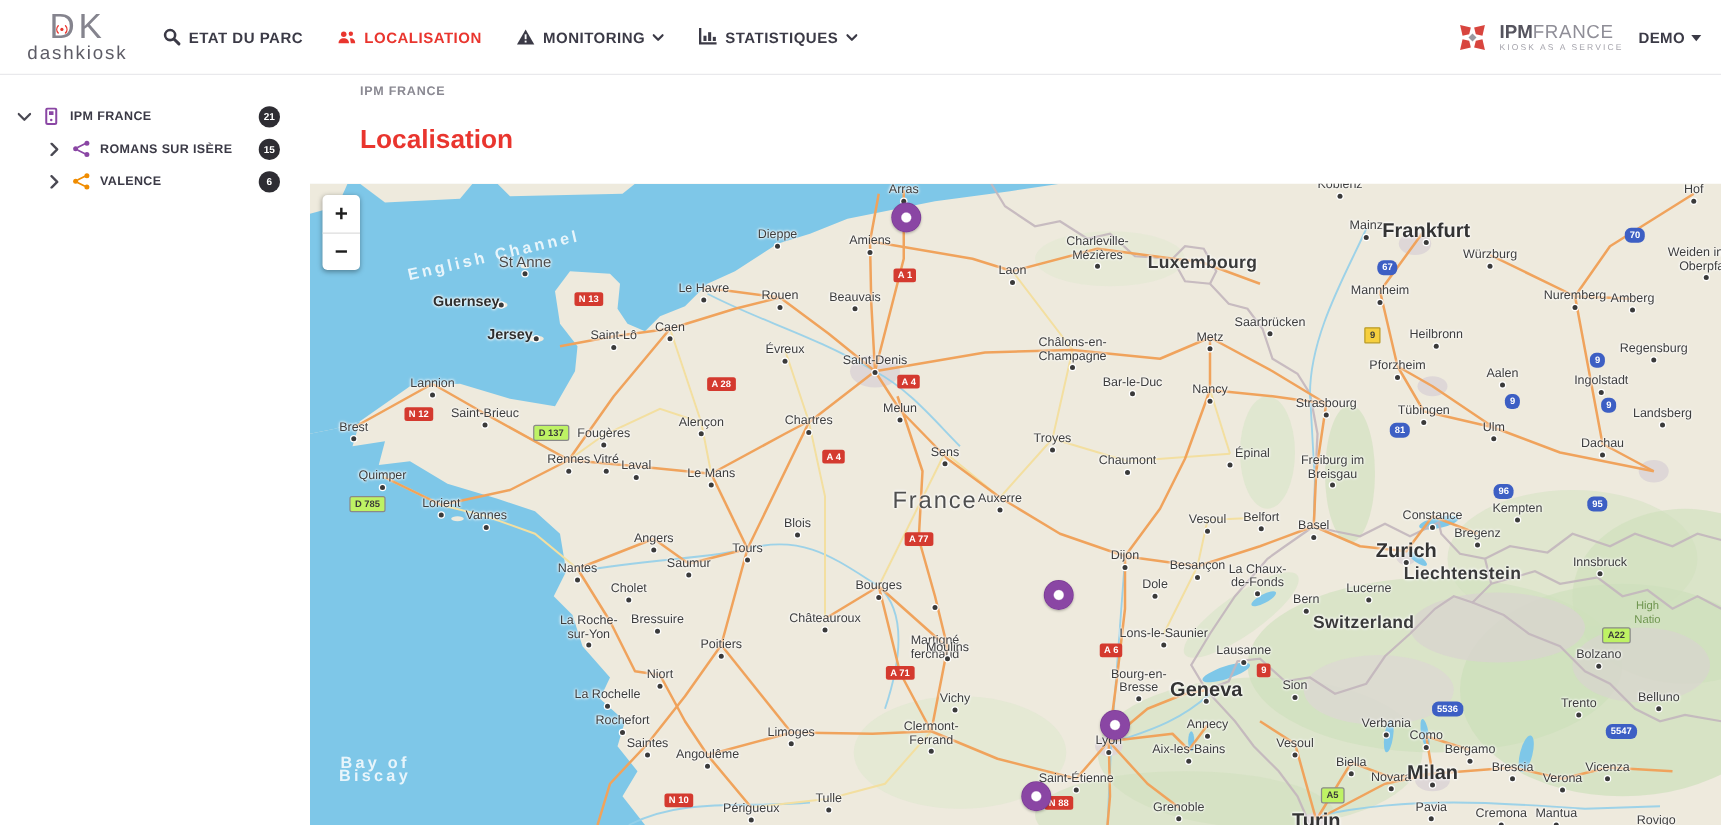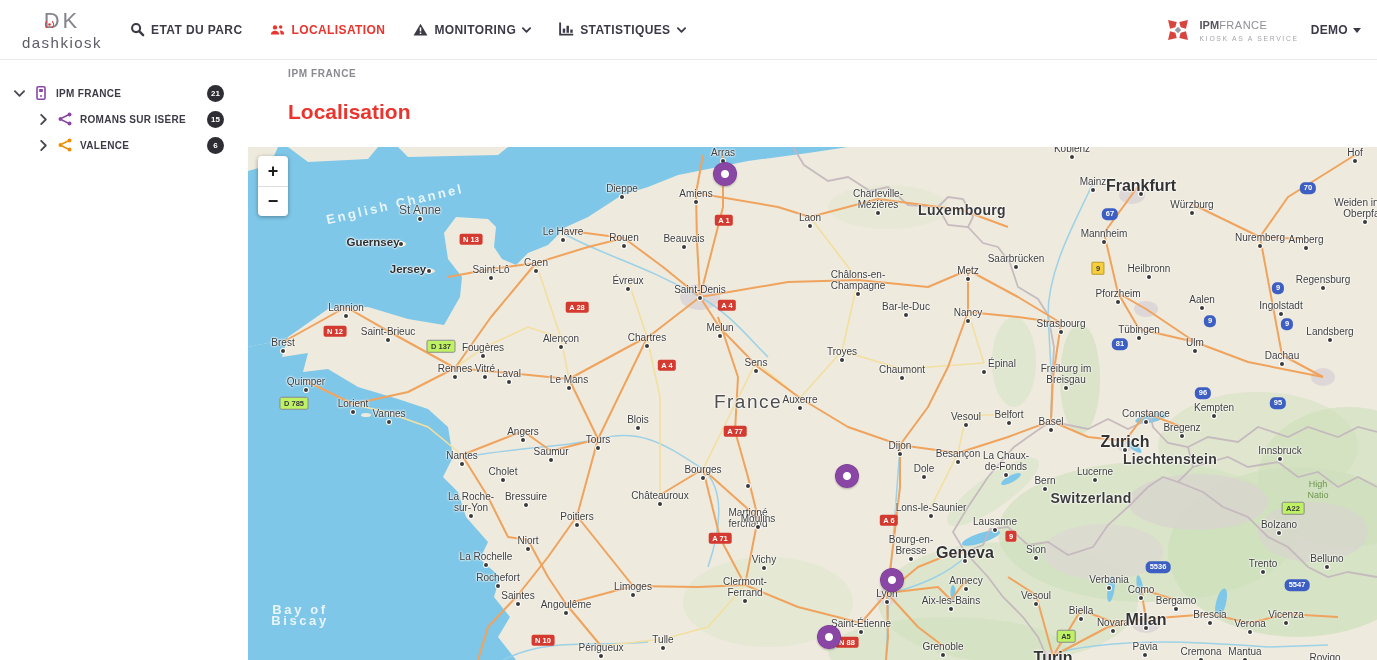--- a/index.html
+++ b/index.html
@@ -9,33 +9,33 @@
     --navtext:#3b3a46;
   }
   *{box-sizing:border-box;margin:0;padding:0}
   html,body{width:1377px;height:660px;overflow:hidden;background:#fff;
     font-family:"Liberation Sans",sans-serif;position:relative}
 
   
   .header{position:absolute;top:0;left:0;width:1377px;height:60px;background:#fff;
     border-bottom:1px solid #e9e9ec;display:flex;align-items:center;z-index:30}
   .dk-logo{width:108px;margin-left:8px;text-align:center;position:relative}
-  .dk-letters{font-size:22px;font-weight:400;color:#85848e;letter-spacing:3px;line-height:26px}
+  .dk-letters{font-size:28px;font-weight:400;color:#85848e;letter-spacing:3px;line-height:26px}
   .dk-antenna{position:absolute;left:36px;top:7px;width:11px;height:9px}
   .dk-name{font-size:15px;color:#5d5c66;letter-spacing:1.5px;margin-top:0px}
   .nav{display:flex;align-items:center;gap:28px;margin-left:14px}
   .nav-item{display:flex;align-items:center;gap:6px;font-size:12px;font-weight:700;
     letter-spacing:.4px;color:var(--navtext);cursor:pointer;text-transform:uppercase;white-space:nowrap}
   .nav-item svg{width:15px;height:15px;display:block}
   .nav-item .nav-caret svg{width:9px;height:6px}
   .nav-item.active{color:var(--accent)}
   .hdr-right{margin-left:auto;display:flex;align-items:center;gap:12px;margin-right:16px}
   .brand{display:flex;align-items:center;gap:7px}
   .brand-star svg{width:30px;height:30px;display:block}
-  .brand-line1{font-size:11px;line-height:15px}
+  .brand-line1{font-size:15px;line-height:15px}
   .brand-strong{font-weight:700;color:#55545e}
   .brand-light{font-weight:400;color:#8f8e97;letter-spacing:.5px}
   .brand-sub{font-size:6.8px;letter-spacing:1.7px;color:#a5a4ac;margin-top:2px}
   .user-menu{display:flex;align-items:center;gap:5px;font-size:12px;font-weight:800;
     color:var(--navtext);cursor:pointer;letter-spacing:.3px}
   .user-caret{width:0;height:0;border-left:4px solid transparent;border-right:4px solid transparent;
     border-top:5px solid #3b3a46;margin-top:1px}
 
   
   .sidebar{position:absolute;top:61px;left:0;width:246px;bottom:0;background:#fff;padding-top:19px;z-index:20}

